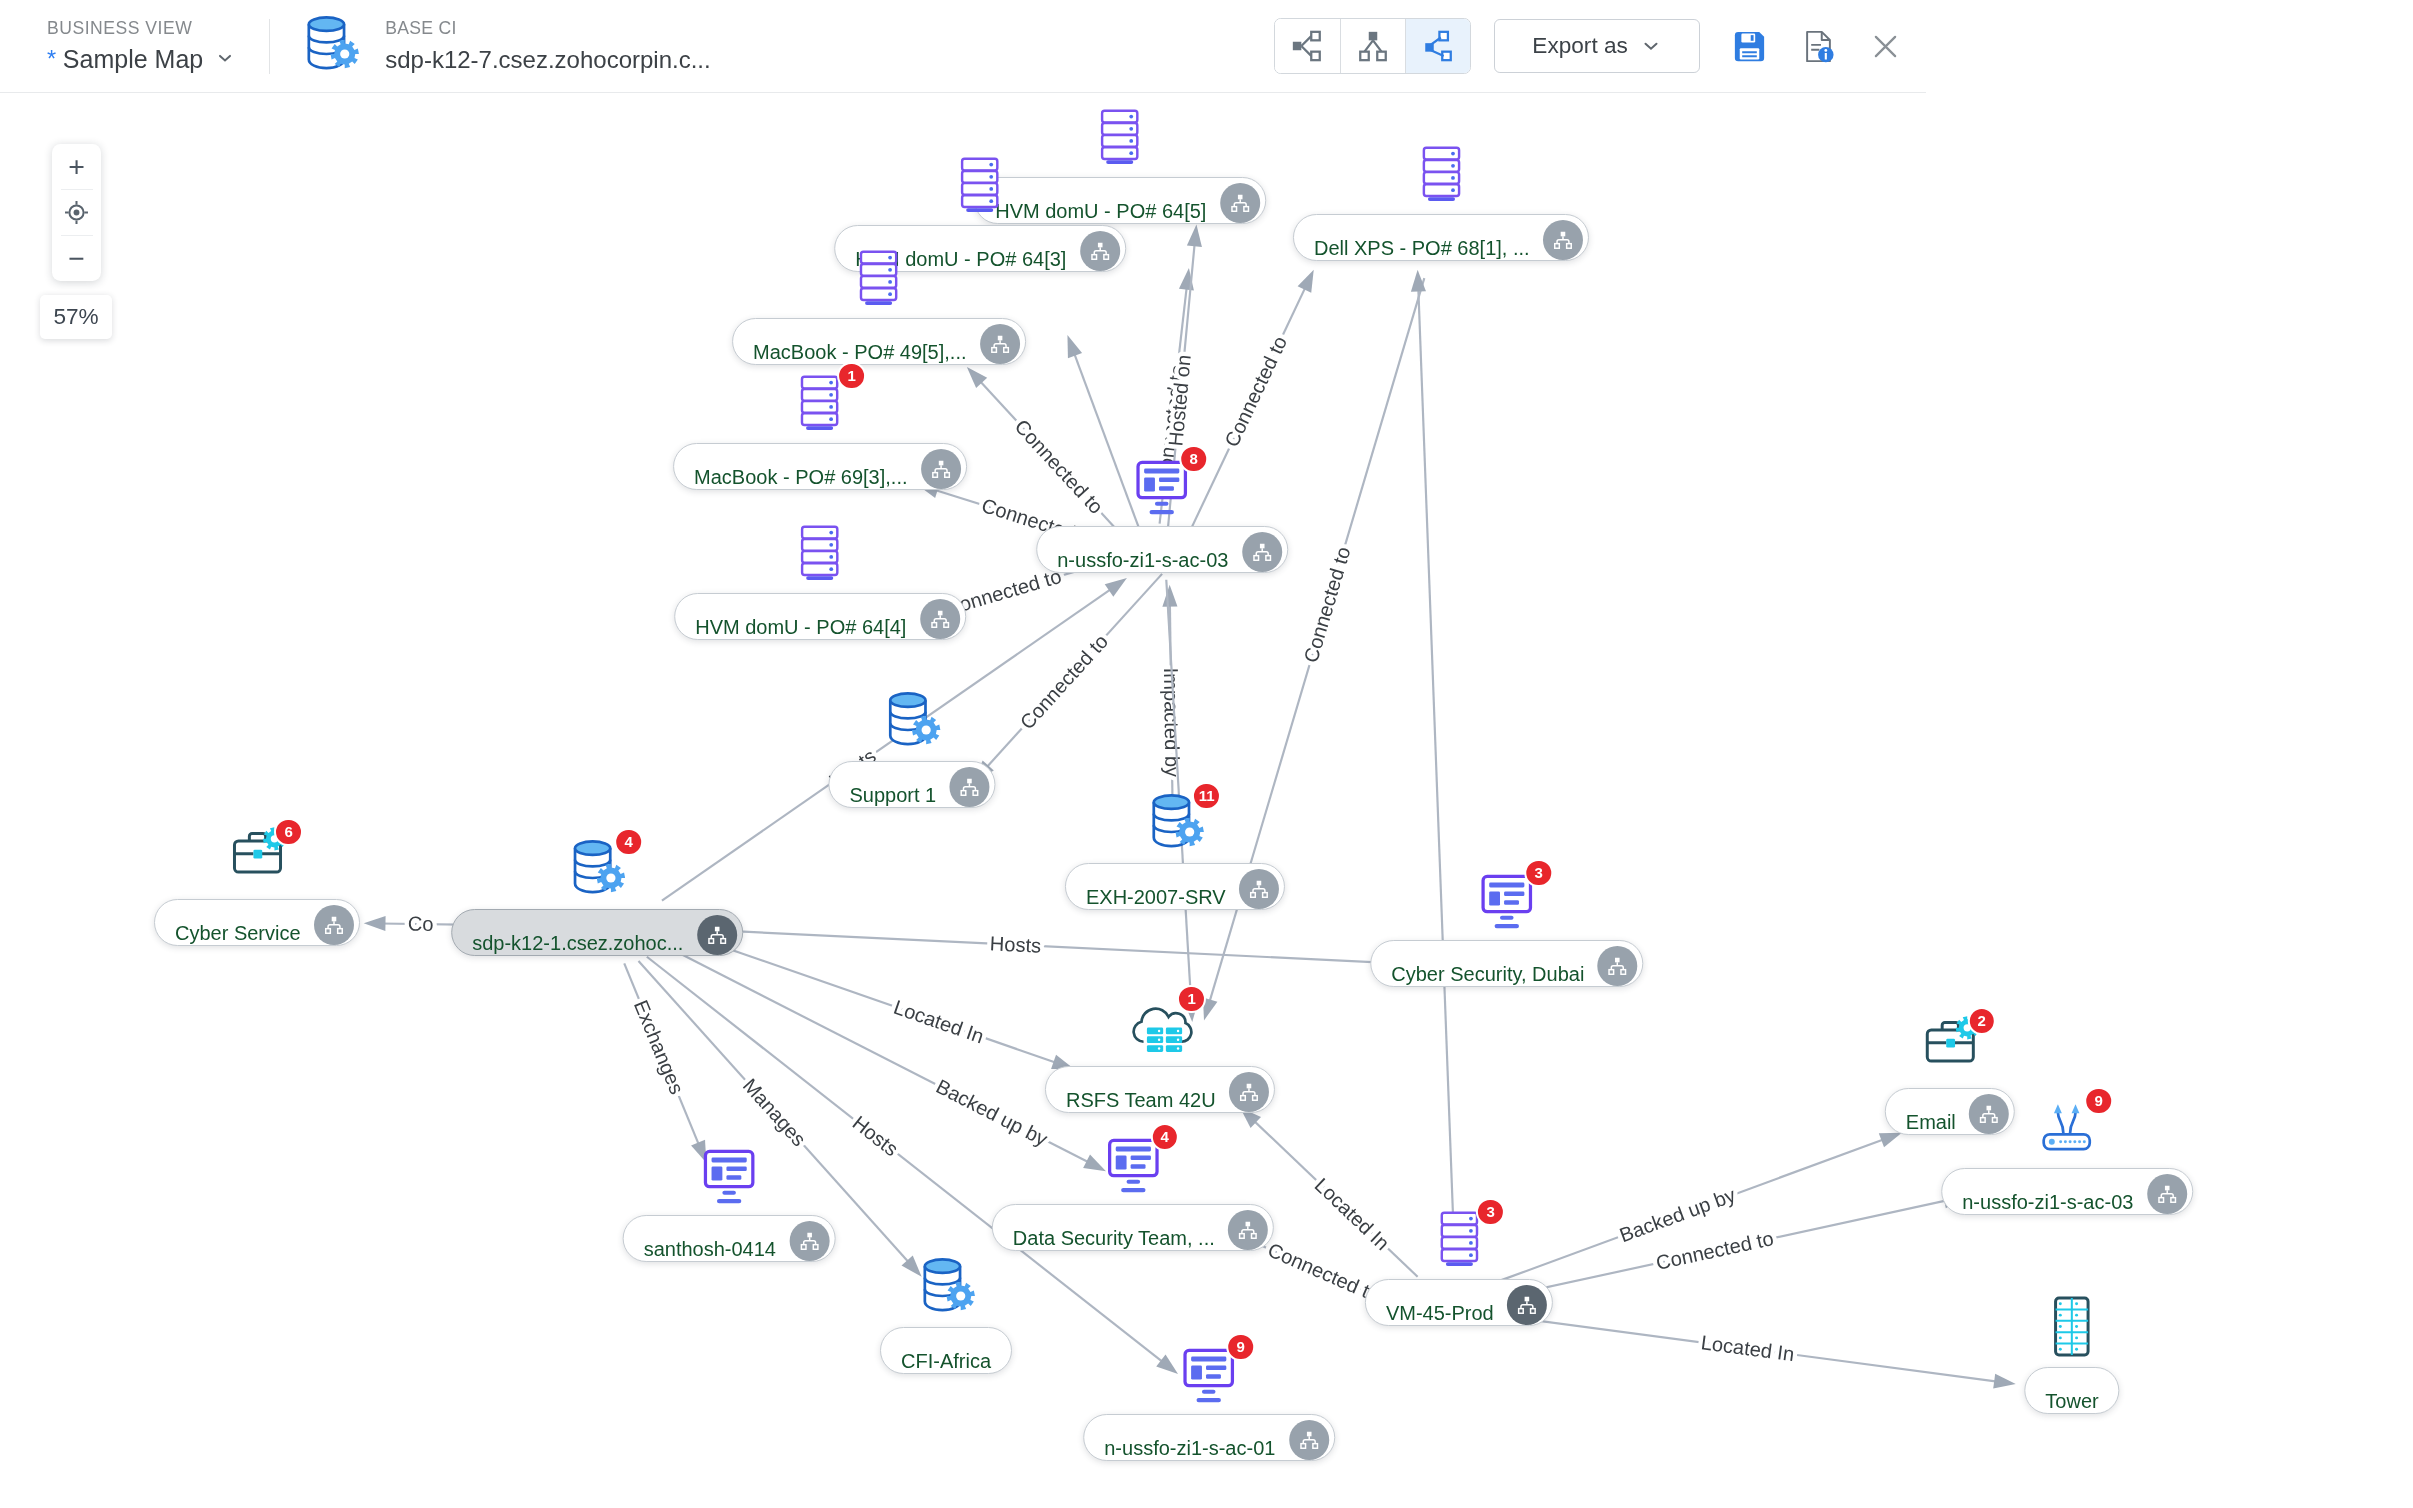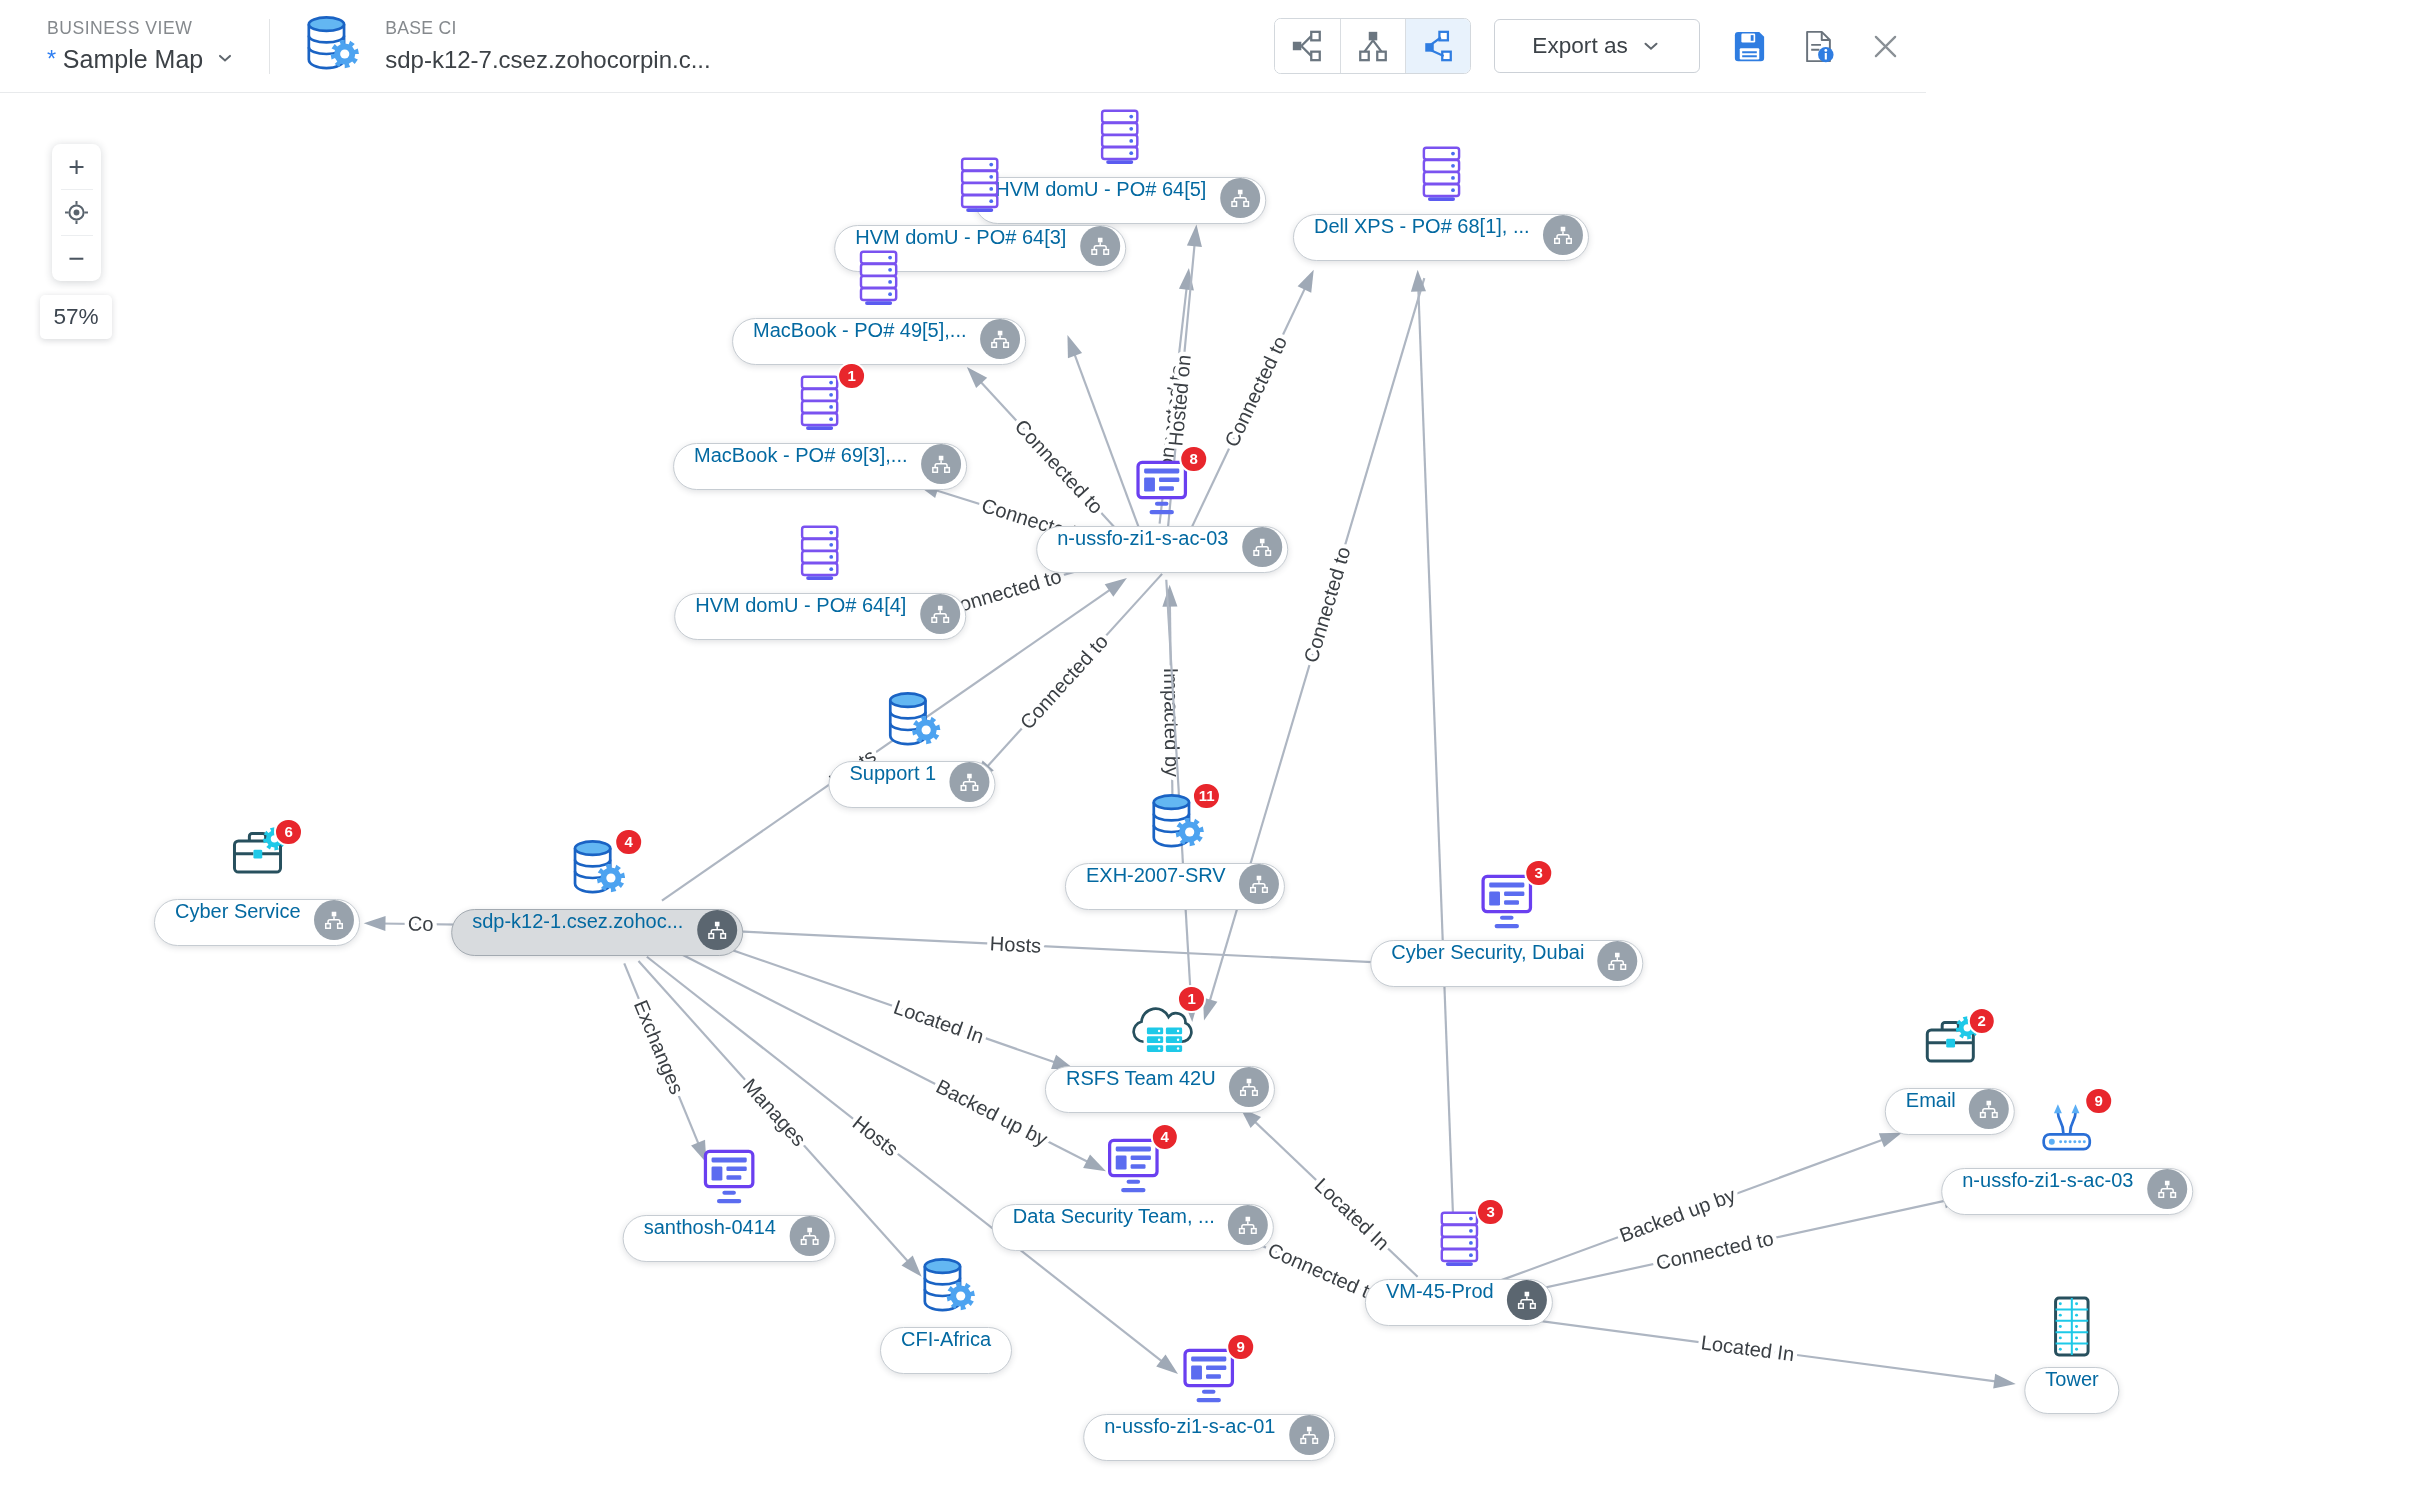--- a/index.html
+++ b/index.html
@@ -62,22 +62,22 @@
   }
   .node{position:absolute;transform:translateX(-50%);display:flex;flex-direction:column;align-items:center;z-index:2;}
   .icon-wrap{position:relative;width:65px;height:65px;margin-bottom:8.4px;}
   .icon-wrap svg{width:65px;height:65px;display:block;}
   .ci-badge{
     position:absolute;top:-8.4px;right:-13.4px;min-width:28.5px;height:28.5px;border-radius:14.2px;background:#e8262c;
     color:#fff;font-size:15px;font-weight:bold;display:flex;align-items:center;justify-content:center;
     border:2.1px solid #fff;padding:0 4.2px;box-sizing:border-box;
   }
   .pill{
-    display:flex;align-items:flex-start;background:#fff;border:1.3px solid #c6ccd2;border-radius:23.5px;height:45px;
-    padding:0 20px;font-size:20px;color:#0369a1;white-space:nowrap;box-shadow:0 1.7px 5.9px rgba(40,50,60,.15);
+    display:flex;align-items:flex-end;background:#fff;border:1.3px solid #c6ccd2;border-radius:23.5px;height:45px;
+    padding:0 20px;font-size:20px;color:#14532d;white-space:nowrap;box-shadow:0 1.7px 5.9px rgba(40,50,60,.15);
   }
   .pill.selected{background:#d8dbde;border-color:#a3aab1;}
   .expand{
     width:40px;height:40px;border-radius:50%;background:#98a2ac;margin:0 -15px 0 13.4px;flex:none;
     display:flex;align-items:center;justify-content:center;cursor:pointer;
   }
   .expand.dark{background:#5b6670;}
   .expand svg{width:22px;height:22px;}
 </style>
 </head>

